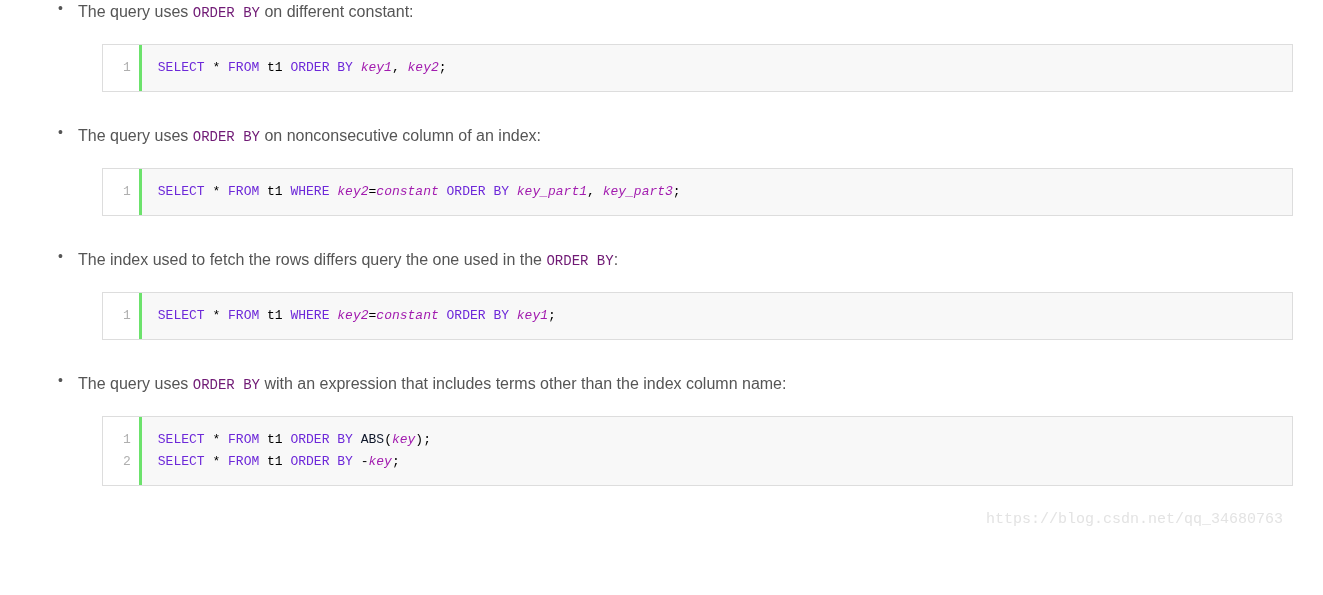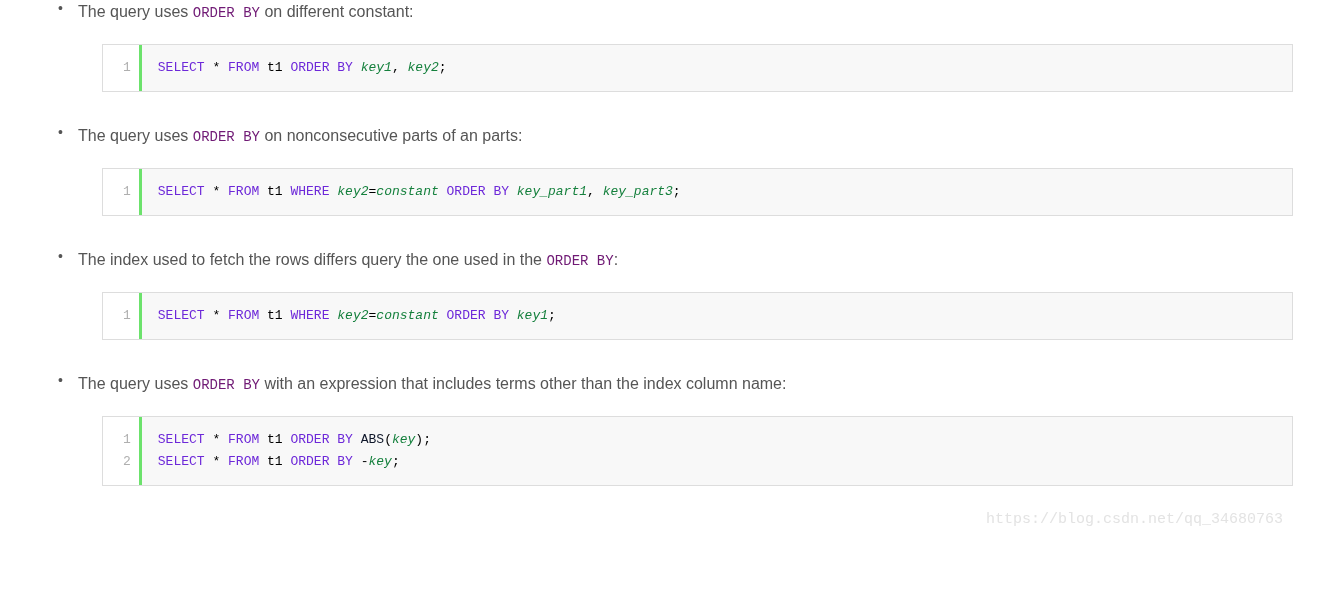--- a/index.html
+++ b/index.html
@@ -64,21 +64,21 @@
       padding: 12px 16px;
       line-height: 1.7;
       white-space: pre;
       flex: 1;
     }
     .code-line {
       display: block;
     }
     .kw-blue { color: #6d28d9; }
     .plain { color: #000000; }
-    .gray { color: #15803d; }
+    .gray { color: #a21caf; }
     .italic { font-style: italic; }
     .red { color: #0f172a; }
     .watermark {
       position: absolute;
       right: 40px;
       bottom: 10px;
       font-family: "Courier New", Courier, monospace;
       font-size: 15px;
       color: #e3e3e3;
       pointer-events: none;
@@ -91,21 +91,21 @@
     <li>
       <p class="bullet-text"><span>The query uses </span><code class="inline">ORDER BY</code><span> on different constant:</span></p>
       <div class="codeblock">
         <div class="gutter">
           <div>1</div>
         </div>
         <div class="code-lines"><span class="code-line"><span class="kw-blue">SELECT</span><span class="plain"> * </span><span class="kw-blue">FROM</span><span class="plain"> t1 </span><span class="kw-blue">ORDER</span><span class="plain"> </span><span class="kw-blue">BY</span><span class="plain"> </span><span class="gray italic">key1</span><span class="plain">, </span><span class="gray italic">key2</span><span class="plain">;</span></span></div>
       </div>
     </li>
     <li>
-      <p class="bullet-text"><span>The query uses </span><code class="inline">ORDER BY</code><span> on nonconsecutive parts of an parts:</span></p>
+      <p class="bullet-text"><span>The query uses </span><code class="inline">ORDER BY</code><span> on nonconsecutive column of an index:</span></p>
       <div class="codeblock">
         <div class="gutter">
           <div>1</div>
         </div>
         <div class="code-lines"><span class="code-line"><span class="kw-blue">SELECT</span><span class="plain"> * </span><span class="kw-blue">FROM</span><span class="plain"> t1 </span><span class="kw-blue">WHERE</span><span class="plain"> </span><span class="gray italic">key2</span><span class="plain">=</span><span class="gray italic">constant</span><span class="plain"> </span><span class="kw-blue">ORDER</span><span class="plain"> </span><span class="kw-blue">BY</span><span class="plain"> </span><span class="gray italic">key_part1</span><span class="plain">, </span><span class="gray italic">key_part3</span><span class="plain">;</span></span></div>
       </div>
     </li>
     <li>
       <p class="bullet-text"><span>The index used to fetch the rows differs query the one used in the </span><code class="inline">ORDER BY</code><span>:</span></p>
       <div class="codeblock">

